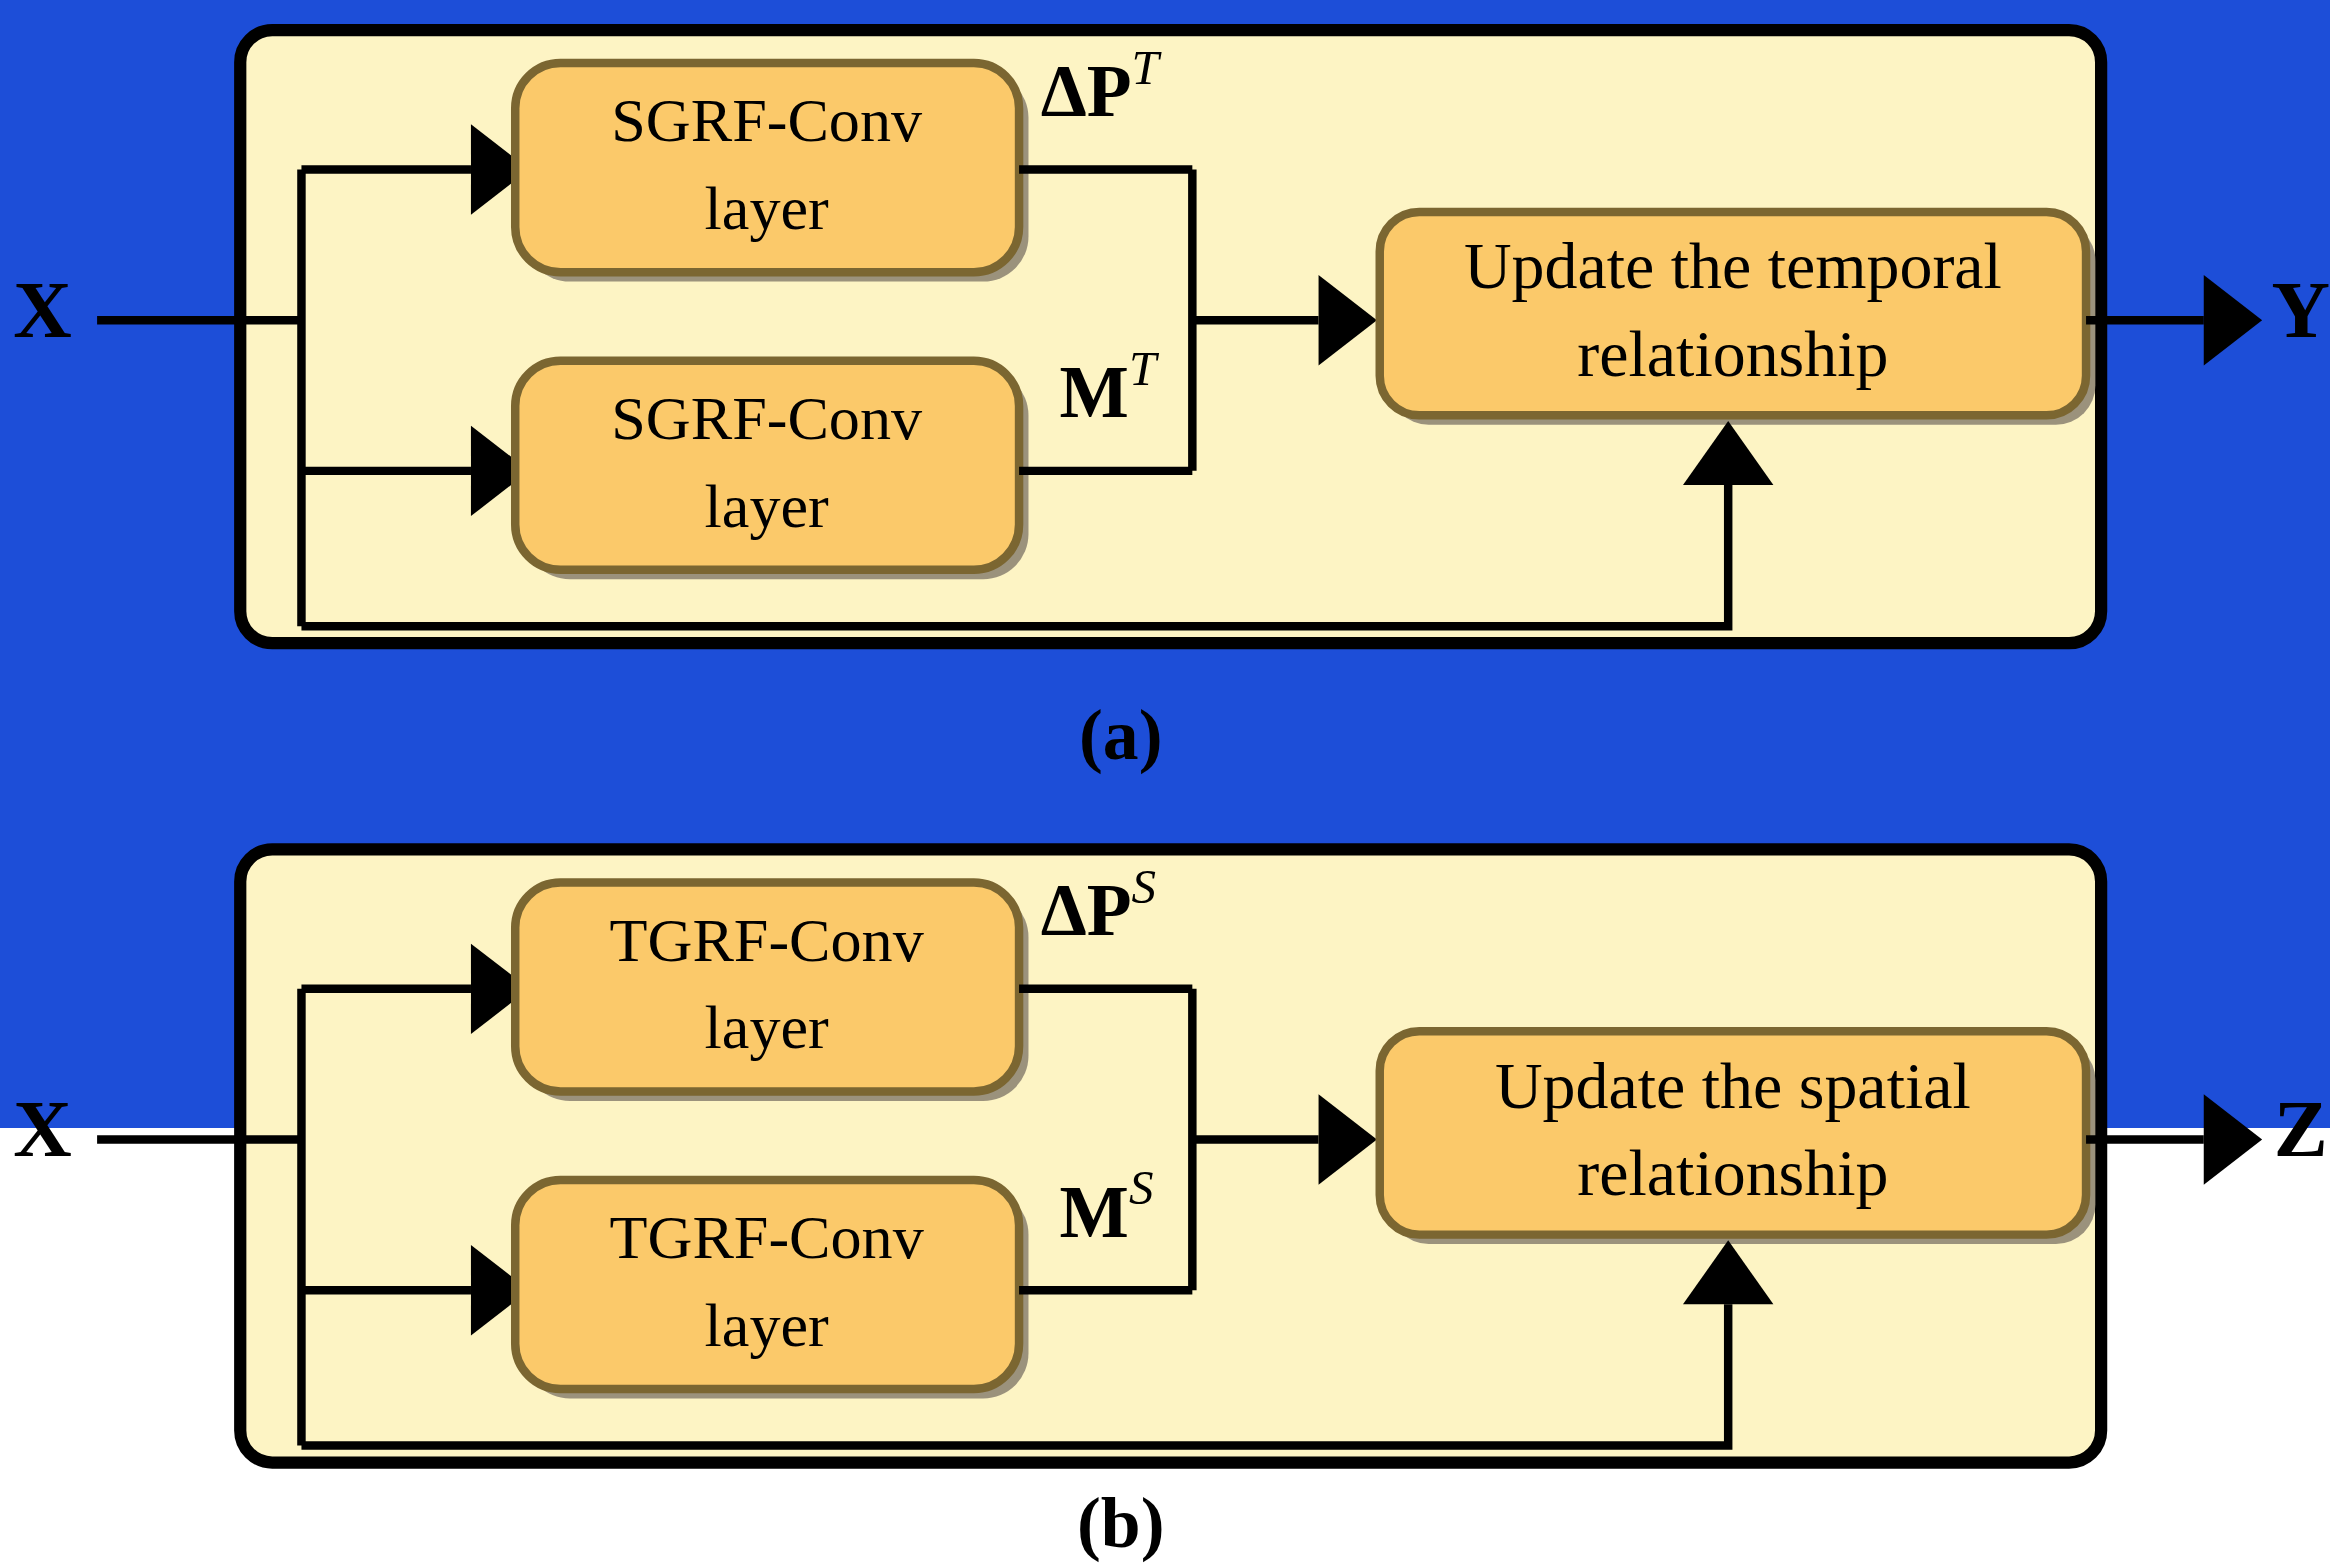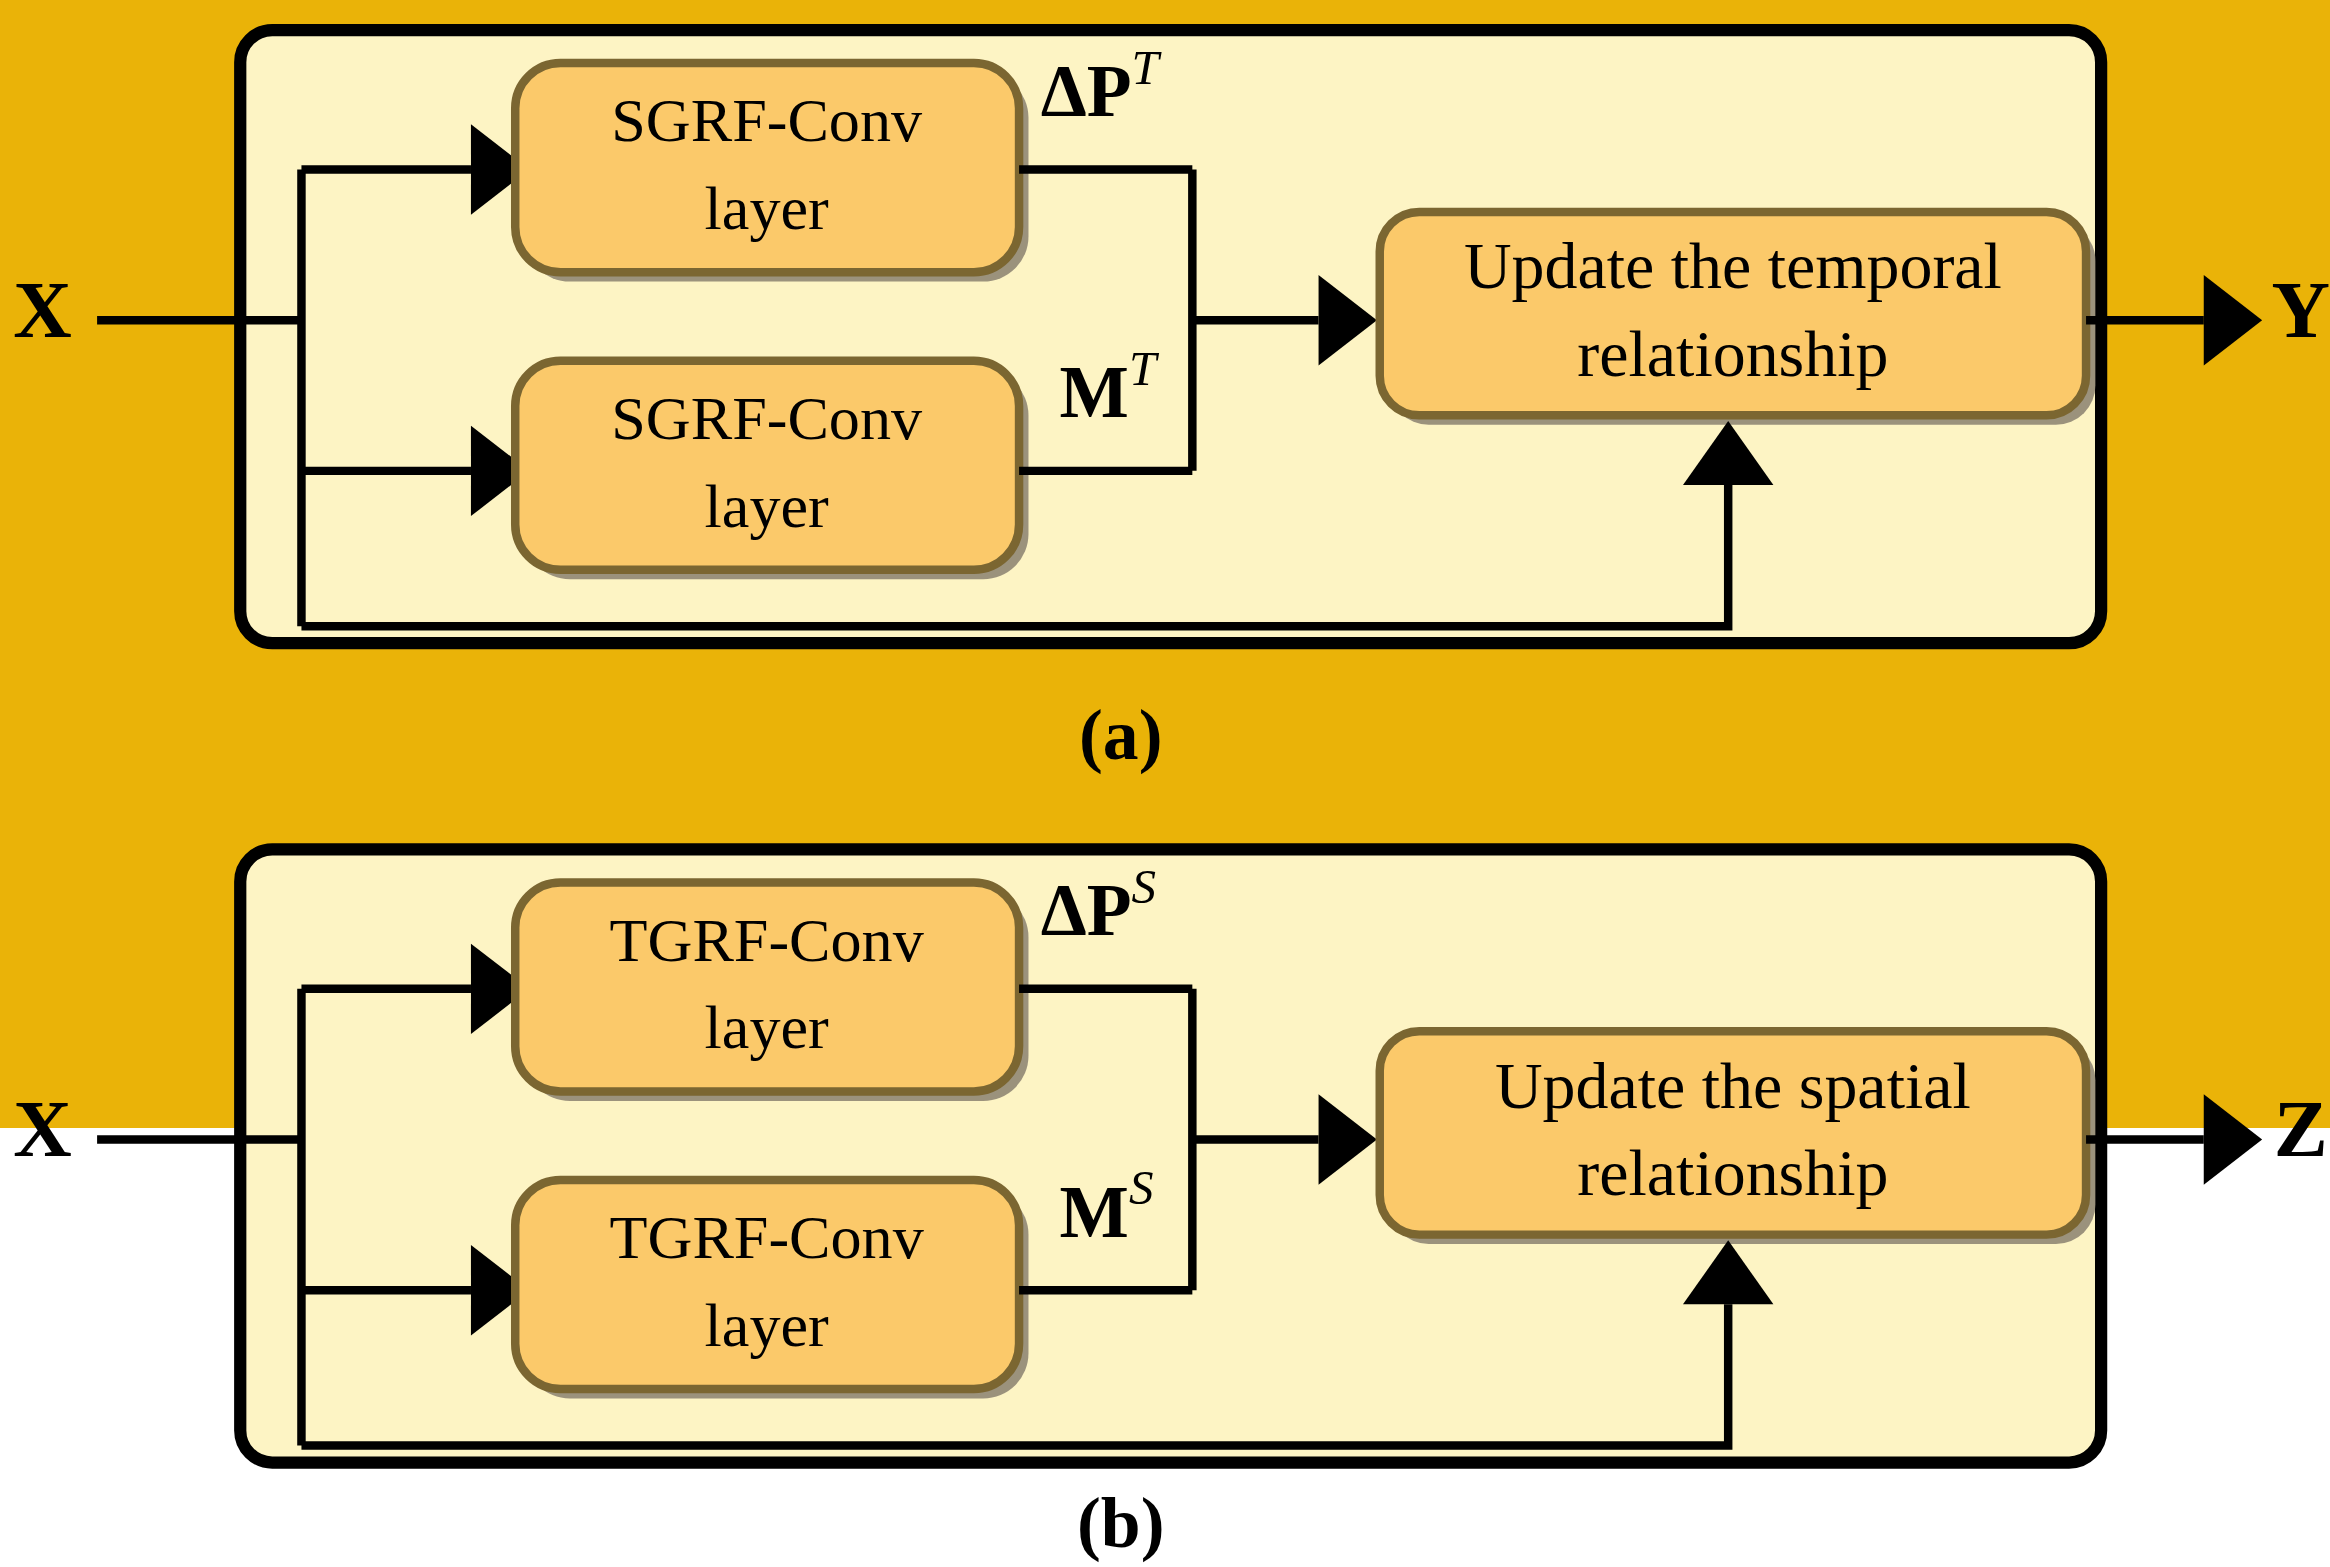--- a/index.html
+++ b/index.html
@@ -1,21 +1,21 @@
 <!DOCTYPE html>
 <html style="font-size:15px"><head>
 <meta charset="utf-8">
 <style>
   html, body { margin:0; padding:0; background:#ffffff; }
   body {
     width:2331px; height:1568px;
     font-family:"Liberation Serif", serif;
     overflow:hidden;
   }
-  #stage { position:relative; width:2331px; height:1128px; background:#eab308; }
+  #stage { position:relative; width:2331px; height:1128px; background:#1d4ed8; }
   svg.diagram { position:absolute; left:0; top:0; width:2331px; height:1568px; display:block; }
   .panel-body { fill:#fdf4c4; stroke:#000000; stroke-width:13; }
   .node-shadow { fill:#8a8070; opacity:.85; }
   .node-box { fill:#fbc96a; stroke:#7b6631; stroke-width:9; }
   .wire { stroke:#000000; stroke-width:9; fill:none; stroke-linecap:butt; }
   .arrowhead { fill:#000000; }
   .node-label, .io-label, .math-label, .caption-label {
     fill:#000000;
     dominant-baseline:middle;
   }

